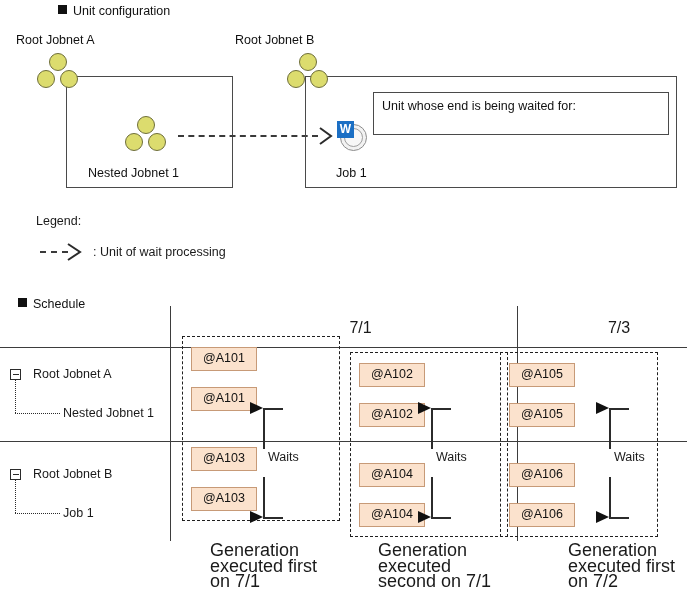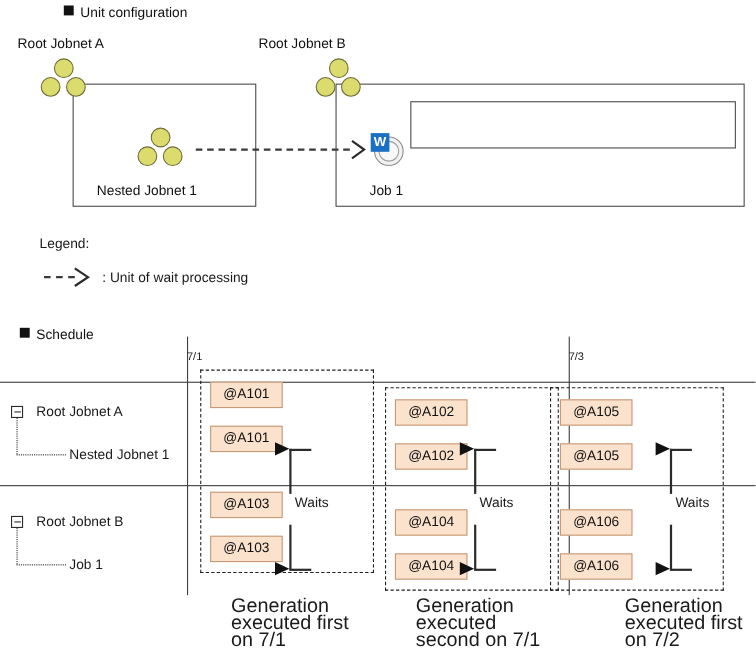--- a/index.html
+++ b/index.html
@@ -60,21 +60,21 @@
   .chev{position:absolute;font-size:0;}
   .chev svg{display:block;}
 
   
   .legend-label{font-size:12.5px;}
   .legend-text{font-size:12.5px;}
 
   
   .rule-h{position:absolute;background:#3d3d3d;height:1.4px;}
   .rule-v{position:absolute;background:#3d3d3d;width:1.4px;}
-  .colhdr{font-size:10px;}
+  .colhdr{font-size:16px;text-align:center;margin-left:17px;}
 
   .rowlabel{font-size:12.5px;white-space:nowrap;}
   .tree-icon{position:absolute;width:11px;height:11px;border:1.2px solid #2b2b2b;background:#fff;box-sizing:border-box;}
   .tree-icon:after{
     content:"";position:absolute;left:1.5px;top:4px;width:6px;height:1.2px;background:#2b2b2b;
   }
   .tree-vert{position:absolute;width:0;border-left:1.4px dotted #2b2b2b;}
   .tree-horz{position:absolute;height:0;border-top:1.4px dotted #2b2b2b;}
 
   .gen-block{position:absolute;border:1.6px dashed #1f1f1f;box-sizing:border-box;}
@@ -138,20 +138,21 @@
 </div>
 
 <div class="job-icon" style="left:337px;top:121px;">
   <div class="ring-out"></div>
   <div class="ring-in"></div>
   <div class="wbadge">W</div>
 </div>
 <div class="abs lbl" style="left:336px;top:166px;">Job 1</div>
 
 <div class="abs callout" style="left:373px;top:92px;width:296px;height:43px;">
+  <div>Unit whose end is being waited for:</div>
 </div>
 
 <div class="abs legend-label" style="left:36px;top:214px;">Legend:</div>
 
 <div class="flow-dash" style="left:40px;top:251px;width:28px;"></div>
 <div class="chev" style="left:66px;top:242px;">
   <svg width="18" height="20" viewBox="0 0 18 20">
     <polyline points="2,2 14,10 2,18" fill="none" stroke="#2b2b2b" stroke-width="2"></polyline>
   </svg>
 </div>

